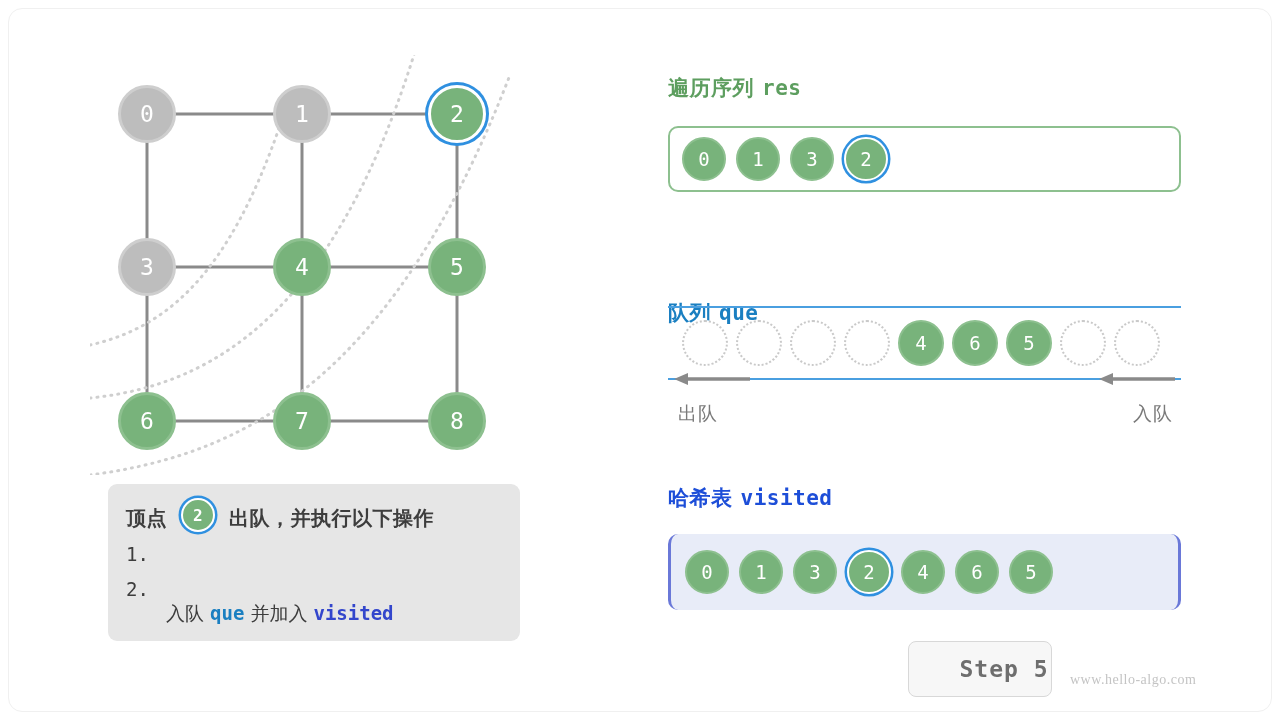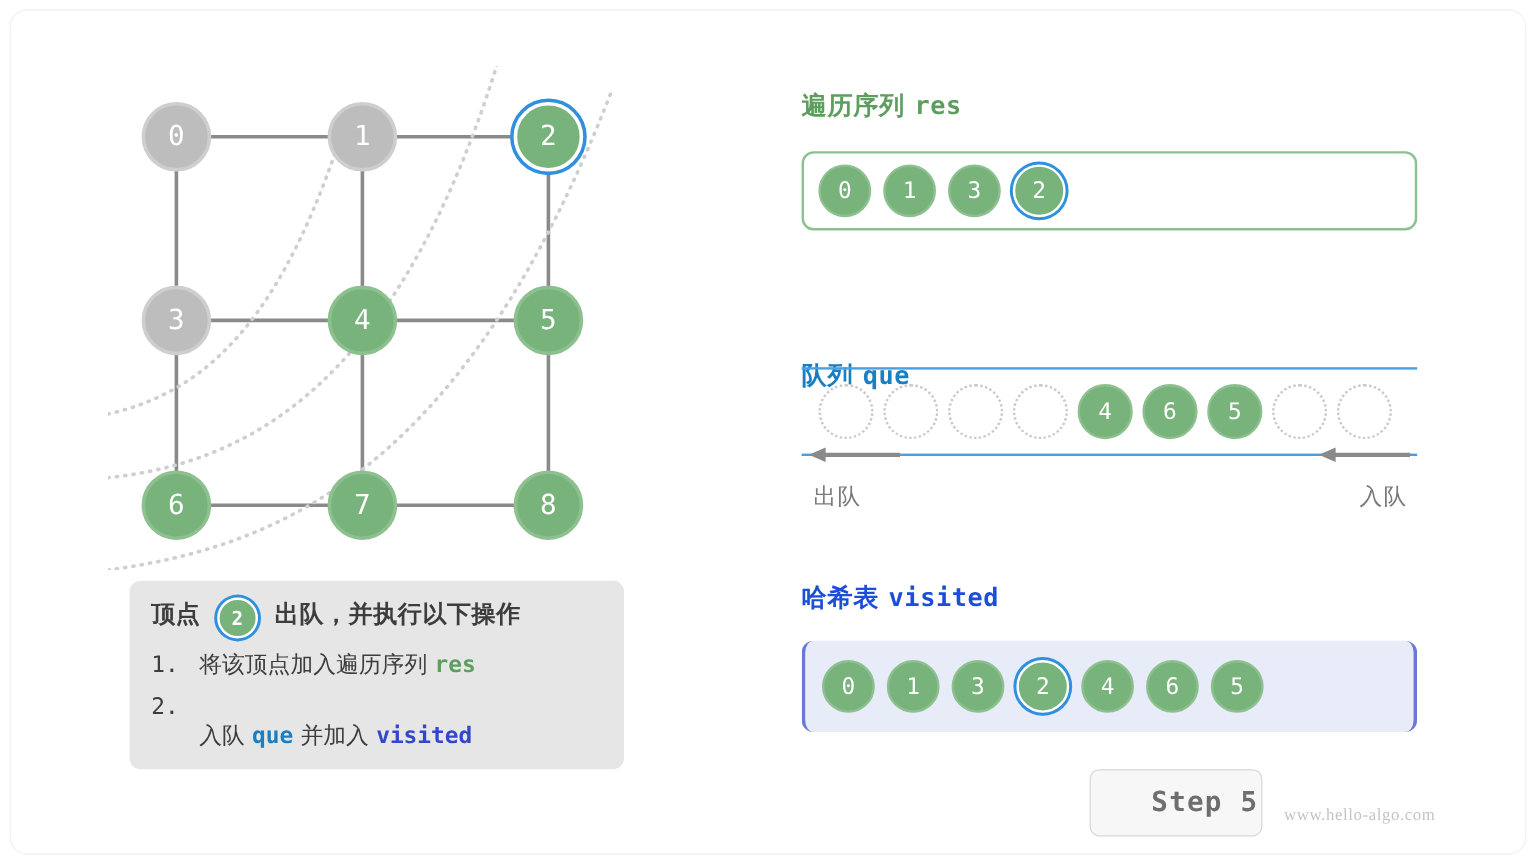--- a/index.html
+++ b/index.html
@@ -59,21 +59,21 @@
     position: absolute;
     left: 108px; top: 484px;
     width: 412px;
     padding: 14px 18px 16px 18px;
     background: #e6e6e6;
     border-radius: 9px;
     box-sizing: border-box;
   }
   .cap-head {
     display: flex;
-    align-items: flex-start;
+    align-items: flex-end;
     font-size: 20px;
     font-weight: bold;
     color: #3d3d3d;
     letter-spacing: 0.5px;
   }
   .cap-head .mini-node {
     width: 34px; height: 34px;
     border-radius: 50%;
     background: #78b37b;
     border: 2px solid #ffffff;
@@ -266,24 +266,20 @@
 
   <div id="caption-box">
     <div class="cap-head">
       <span>顶点</span>
       <span class="mini-node">2</span>
       <span>出队，并执行以下操作</span>
     </div>
 
     <div class="cap-line">
       <span class="cap-num">1.</span>
-      <span class="cap-txt">
-        <span>将该顶点加入遍历序列</span>
-        <span class="mono-green">res</span>
-      </span>
     </div>
 
     <div class="cap-line">
       <span class="cap-num">2.</span>
       <span class="cap-txt">
         <br>
         <span>入队</span>
         <span class="mono-blue">que</span>
         <span>并加入</span>
         <span class="mono-indigo">visited</span>

